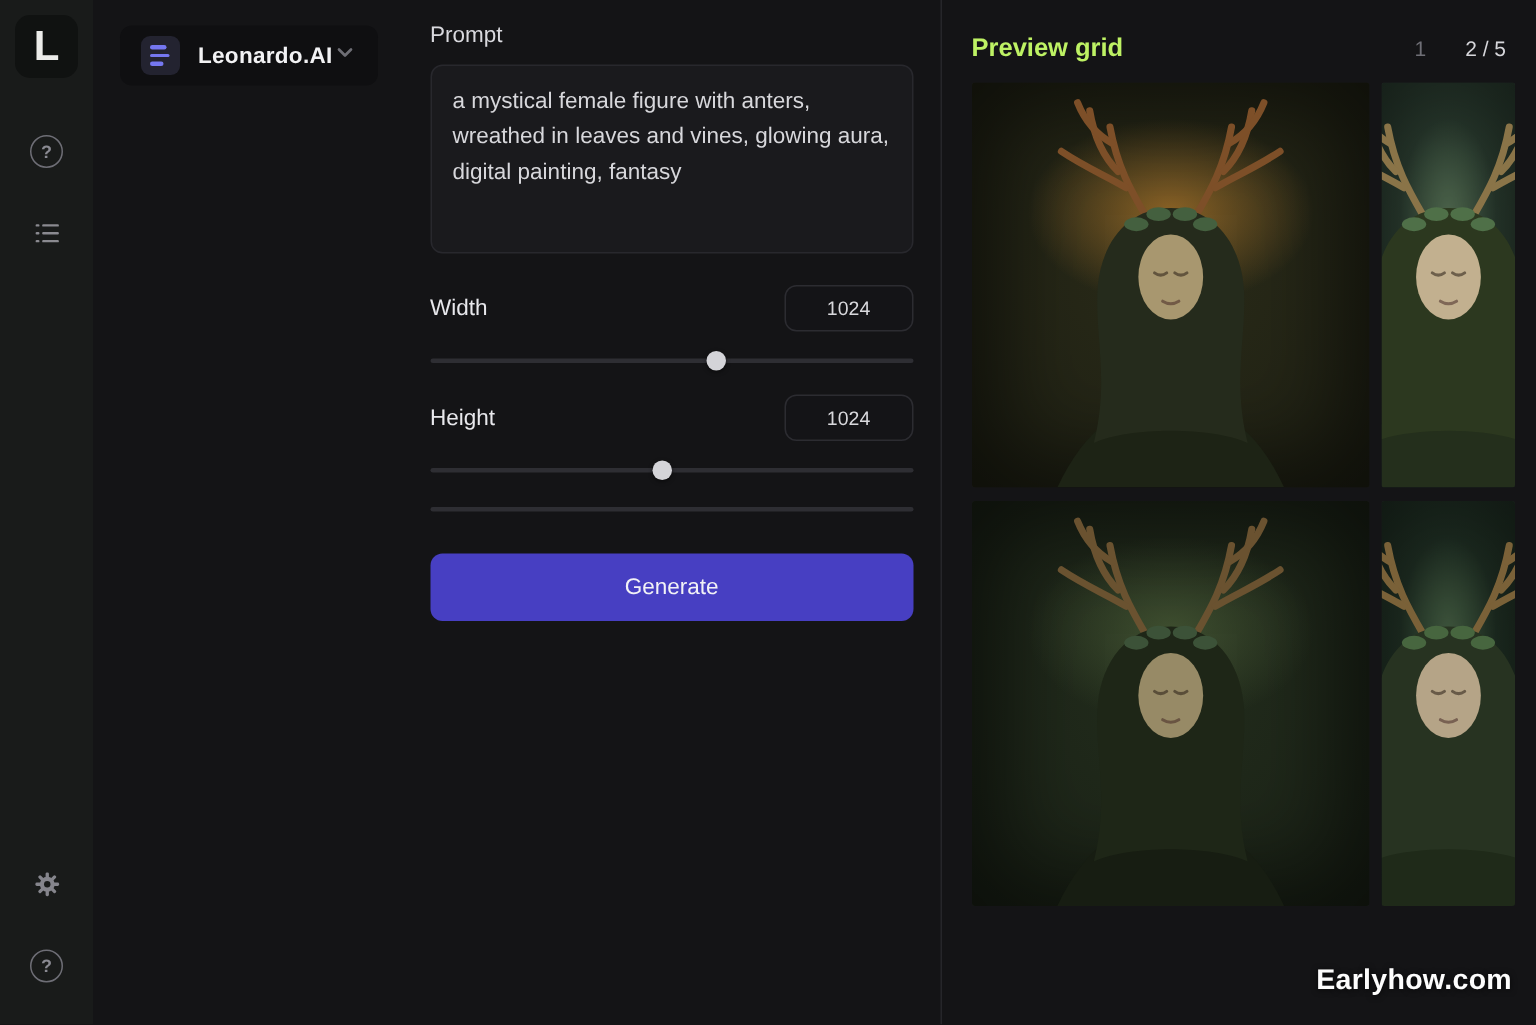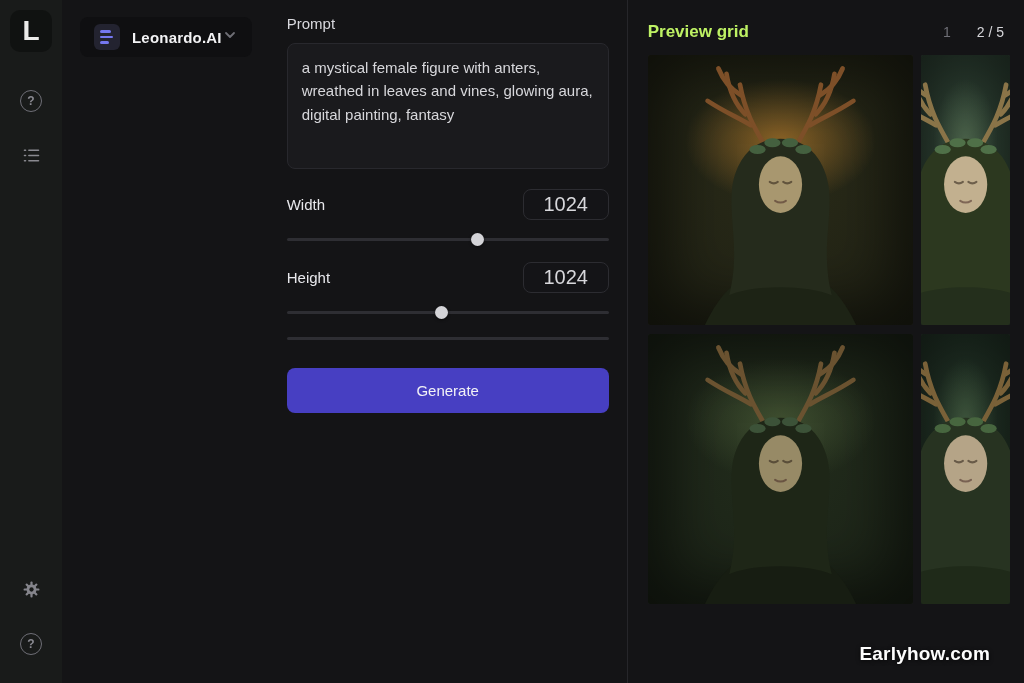--- a/index.html
+++ b/index.html
@@ -49,21 +49,21 @@
   .prompt-box {
     margin-top:11px; width:322px; height:126px; background:#1a1a1d;
     border:1px solid #28282d; border-radius:8px; resize:none;
     color:#d7d7db; font-family:"Liberation Sans","DejaVu Sans",sans-serif;
     font-size:15px; line-height:1.55; padding:12px 14px; outline:none;
   }
   .param-row { margin-top:16px; display:flex; align-items:center; justify-content:space-between; width:322px; }
   .param-label { font-size:15px; color:#e8e8ec; }
   .param-input {
     width:86px; height:31px; background:#141417; border:1px solid #2c2c31; border-radius:8px;
-    color:#d8d8dc; font-size:20px; text-align:center; outline:none;
+    color:#d8d8dc; font-size:13px; text-align:center; outline:none;
     font-family:"Liberation Sans","DejaVu Sans",sans-serif;
   }
   .slider { margin-top:13px; width:322px; height:13px; position:relative; cursor:pointer; }
   .slider .track { position:absolute; top:5px; left:0; right:0; height:3px; background:#2e2e33; border-radius:2px; }
   .slider .handle {
     position:absolute; top:0; width:13px; height:13px; border-radius:50%; background:#d4d4d8;
     left:calc(var(--pct,50) * 1% - 6px); box-shadow:0 1px 3px rgba(0,0,0,.5);
   }
   .generate-btn {
     margin-top:23px; width:322px; height:45px; border:none; border-radius:8px;
@@ -83,21 +83,21 @@
   }
   .cell {
     position:relative; border-radius:2px; overflow:hidden; cursor:pointer;
     background:
       radial-gradient(closest-side at 50% 32%, var(--glow,#555) 0%, rgba(0,0,0,0) 72%),
       radial-gradient(130% 130% at 50% 45%, var(--bg1,#222) 0%, var(--bg2,#111) 100%);
     box-shadow: inset 0 0 55px 22px rgba(0,0,0,.5);
   }
   .cell svg { width:100%; height:100%; display:block; }
   .watermark {
-    position:absolute; right:34px; bottom:18px; font-size:19px; font-weight:bold;
+    position:absolute; right:16px; bottom:18px; font-size:19px; font-weight:bold;
     color:#fdfdfd; text-shadow:0 1px 4px rgba(0,0,0,.7); letter-spacing:.2px;
   }
 </style>
 </head>
 <body style="--accent: #473fc2; --brand: #7577f0;">
 
 <svg width="0" height="0" style="position:absolute">
   <symbol id="portrait" viewBox="0 0 200 200" preserveAspectRatio="xMidYMid slice">
     <g fill="none" stroke="var(--antler)" stroke-width="3.5" stroke-linecap="round">
       <path d="M90,70 C82,56 74,44 70,22"></path>

